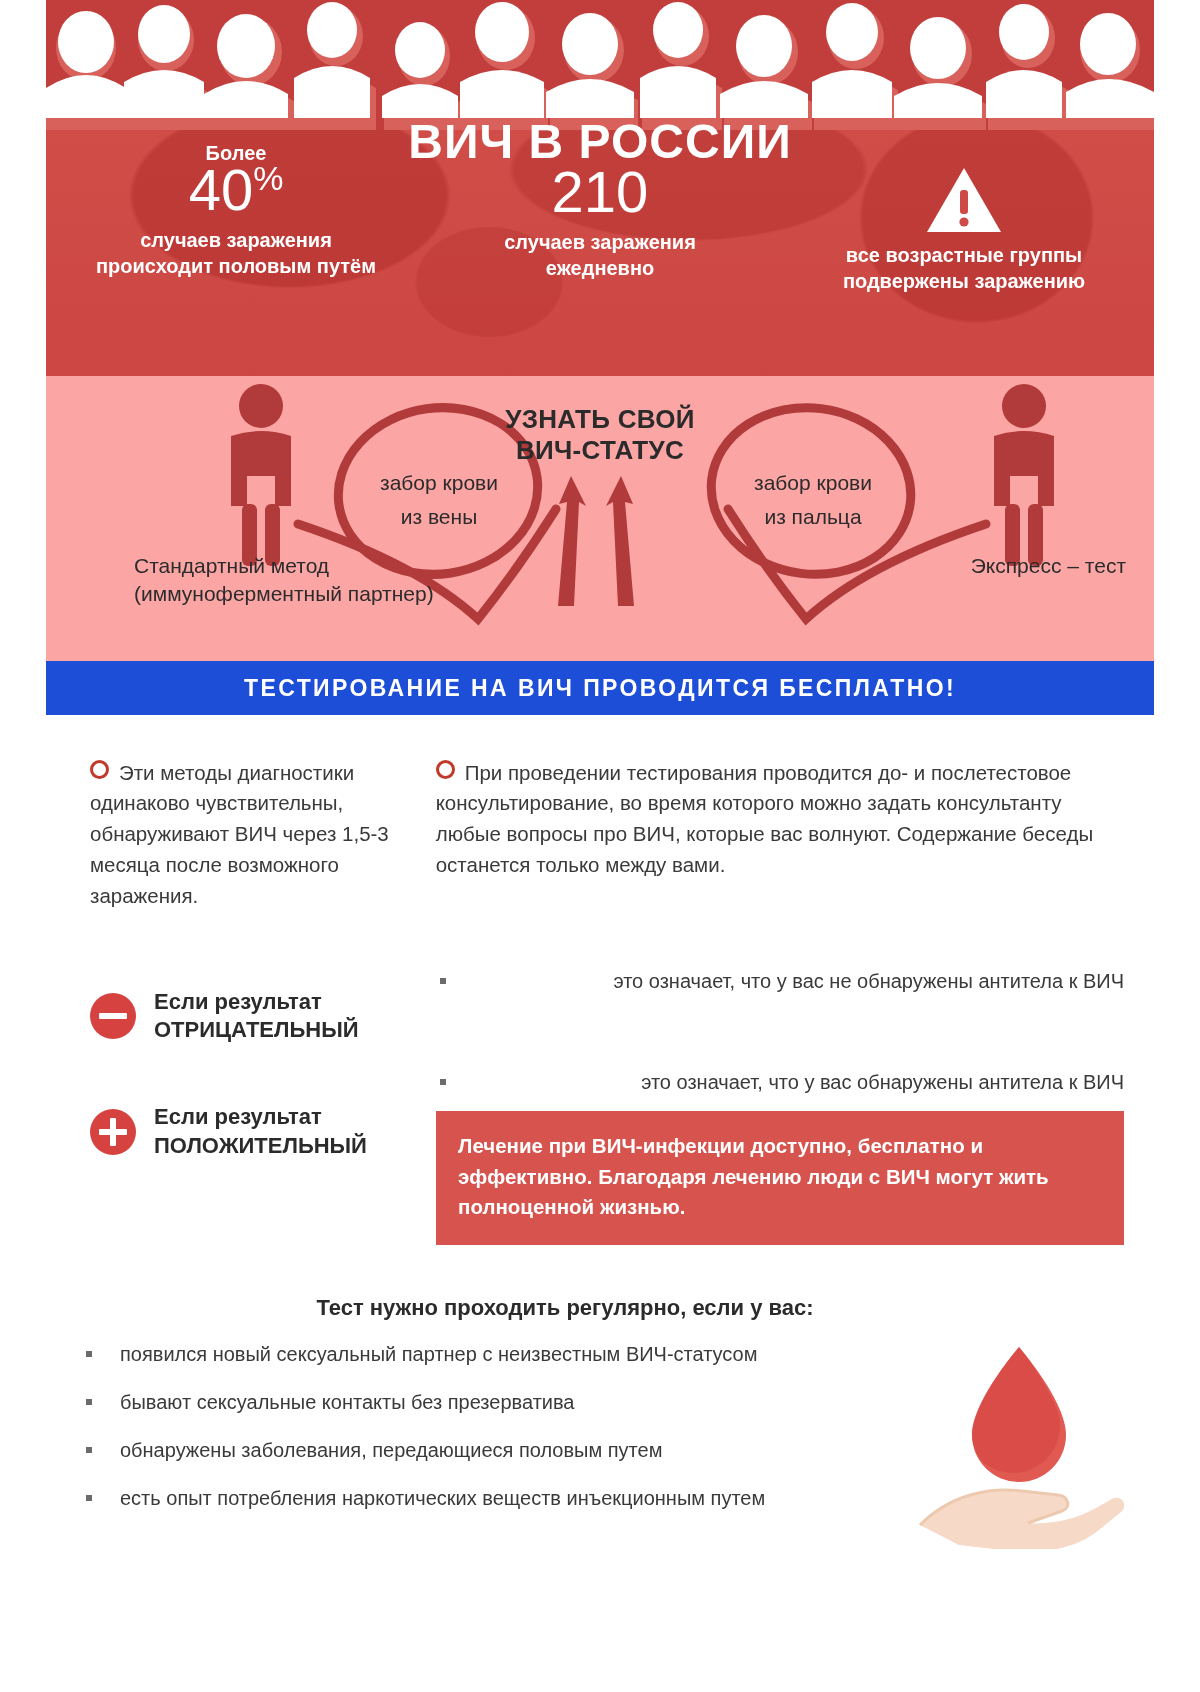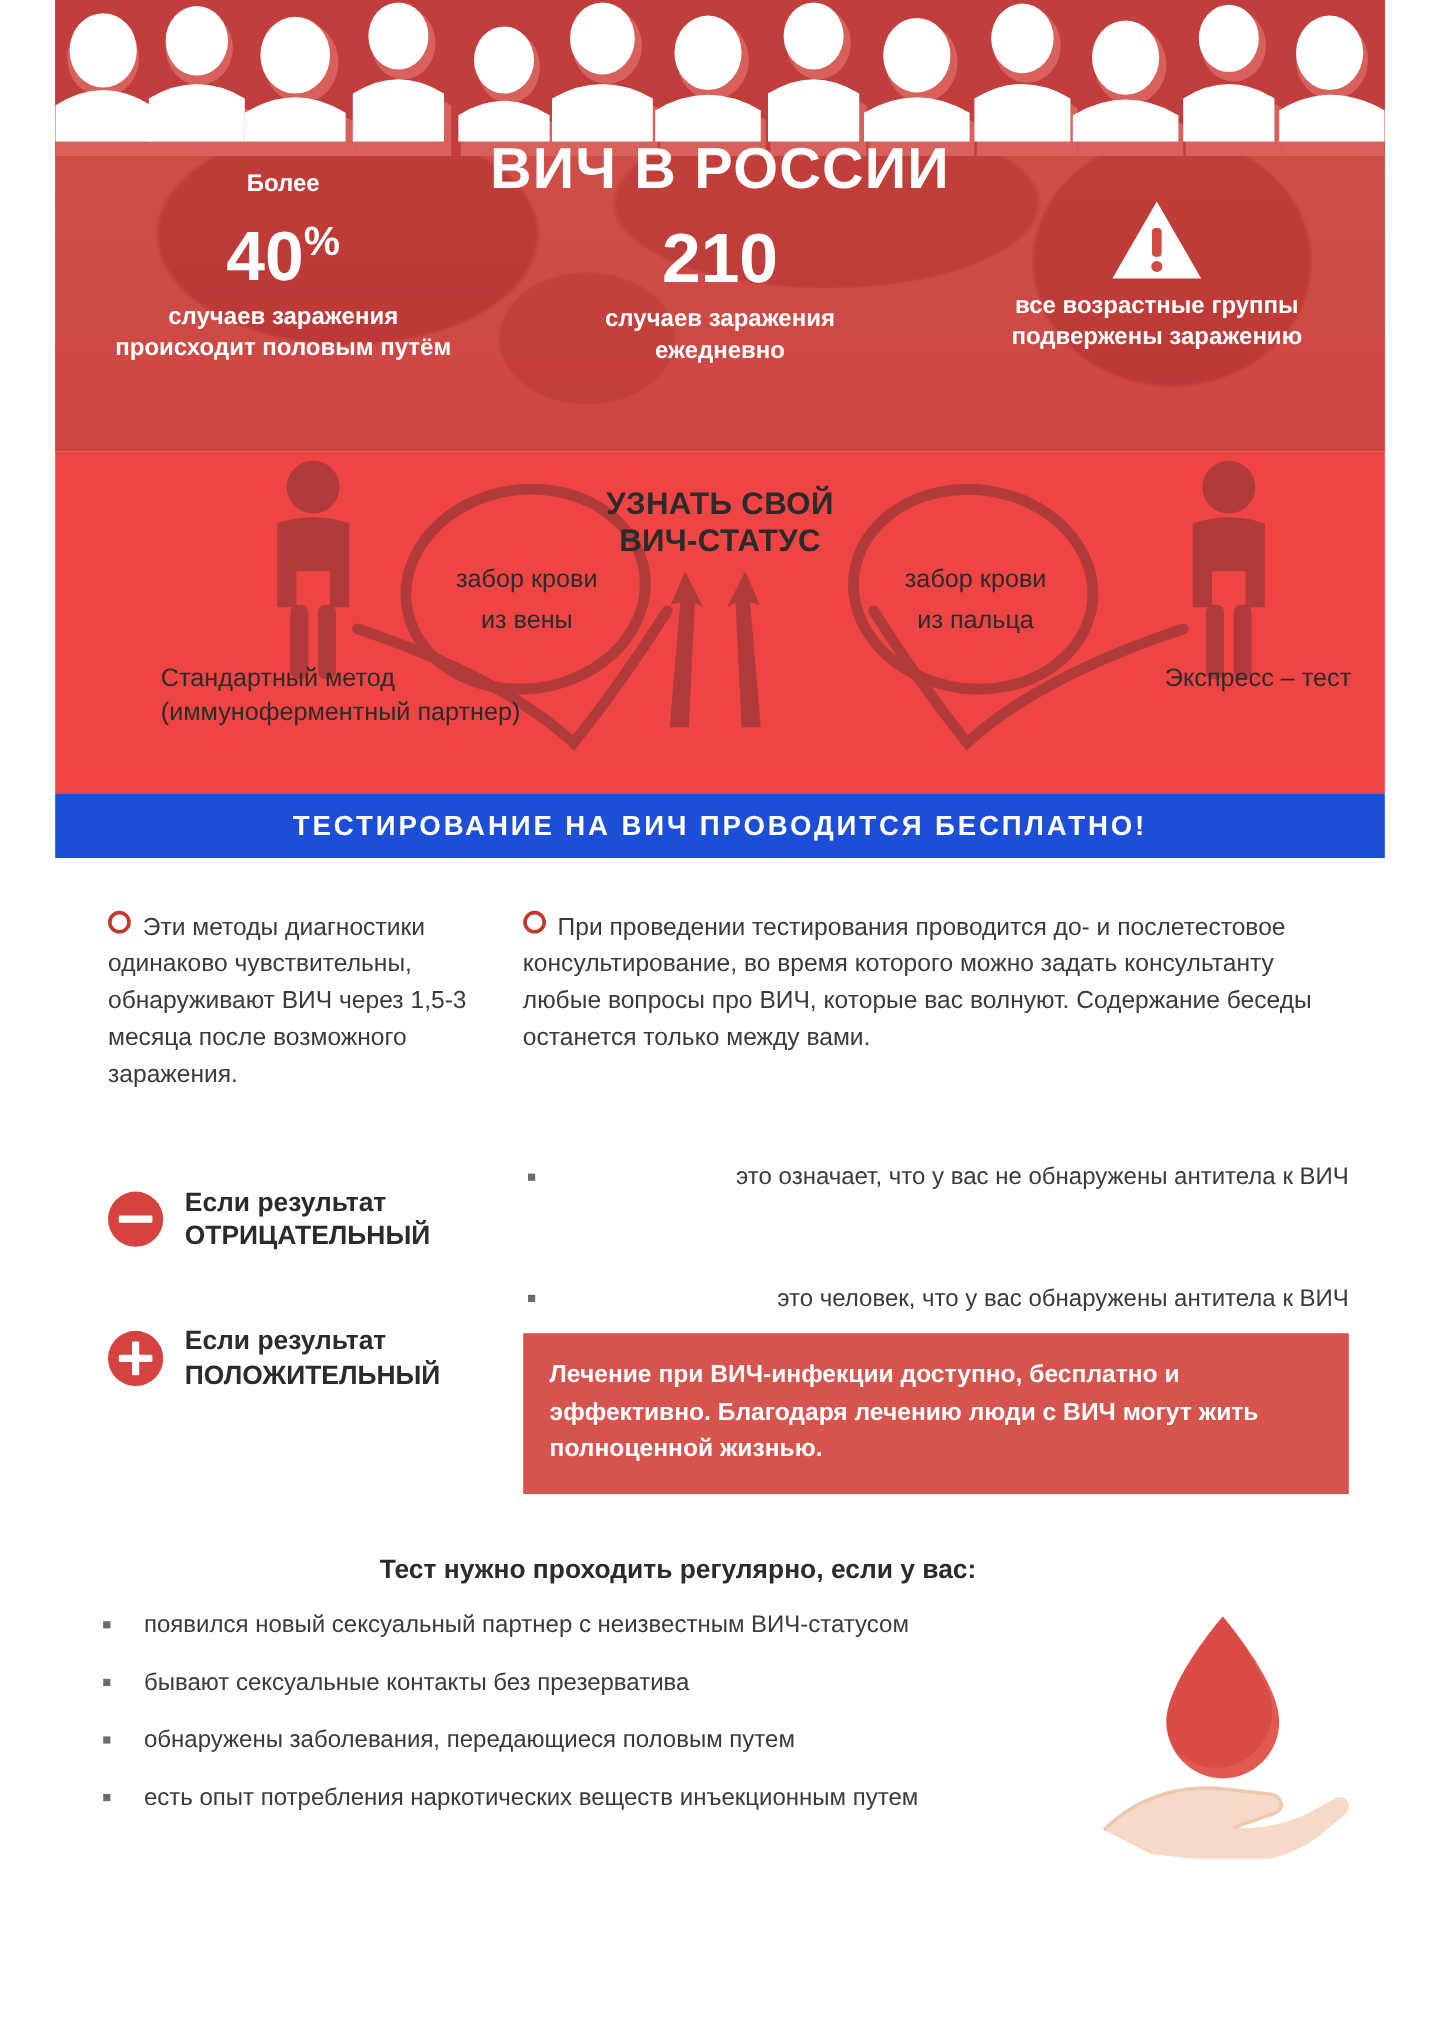--- a/index.html
+++ b/index.html
@@ -69,43 +69,42 @@
   }
   .stat.center{padding-top:20px;}
   .stat-pre{
     font-size:20px;
     font-weight:bold;
     line-height:1.1;
     margin-bottom:-4px;
   }
   .stat-big{
     font-size:58px;
-    font-weight:bold;
+    font-weight:normal;
     line-height:1.05;
-    margin-top:24px;
   }
   .stat-big .pct{font-size:34px;vertical-align:super;}
   .stat-caption{
     font-size:20px;
     font-weight:bold;
     line-height:1.3;
     margin-top:6px;
   }
   .warn-icon{
     display:block;
     margin:10px auto 8px auto;
   }
   .stat.right{padding-top:14px;}
 
   
   .diagram{
     position:relative;
     width:1108px;
     height:285px;
-    background:#ef4444;
+    background:#fca5a5;
     overflow:hidden;
   }
   .diagram svg{position:absolute;top:0;left:0;}
   .know-title{
     position:absolute;
     left:0;right:0;
     top:28px;
     text-align:center;
     font-size:26px;
     font-weight:bold;
@@ -524,21 +523,21 @@
         <span class="bar-v"></span>
       </div>
       <div class="result-title">
         <div>Если результат</div>
         <div class="caps">ПОЛОЖИТЕЛЬНЫЙ</div>
       </div>
     </div>
     <div class="result-right">
       <div class="bullet-line">
         <span class="sq"></span>
-        <span class="btext">это человек, что у вас обнаружены антитела к ВИЧ</span>
+        <span class="btext">это означает, что у вас обнаружены антитела к ВИЧ</span>
       </div>
       <div class="callout treatment">Лечение при ВИЧ-инфекции доступно, бесплатно и эффективно. Благодаря лечению люди с ВИЧ могут жить полноценной жизнью.</div>
     </div>
   </section>
 
   <section class="bottom">
     <h2 class="bottom-title">Тест нужно проходить регулярно, если у вас:</h2>
 
     <div class="bottom-item">
       <span class="sq"></span>

